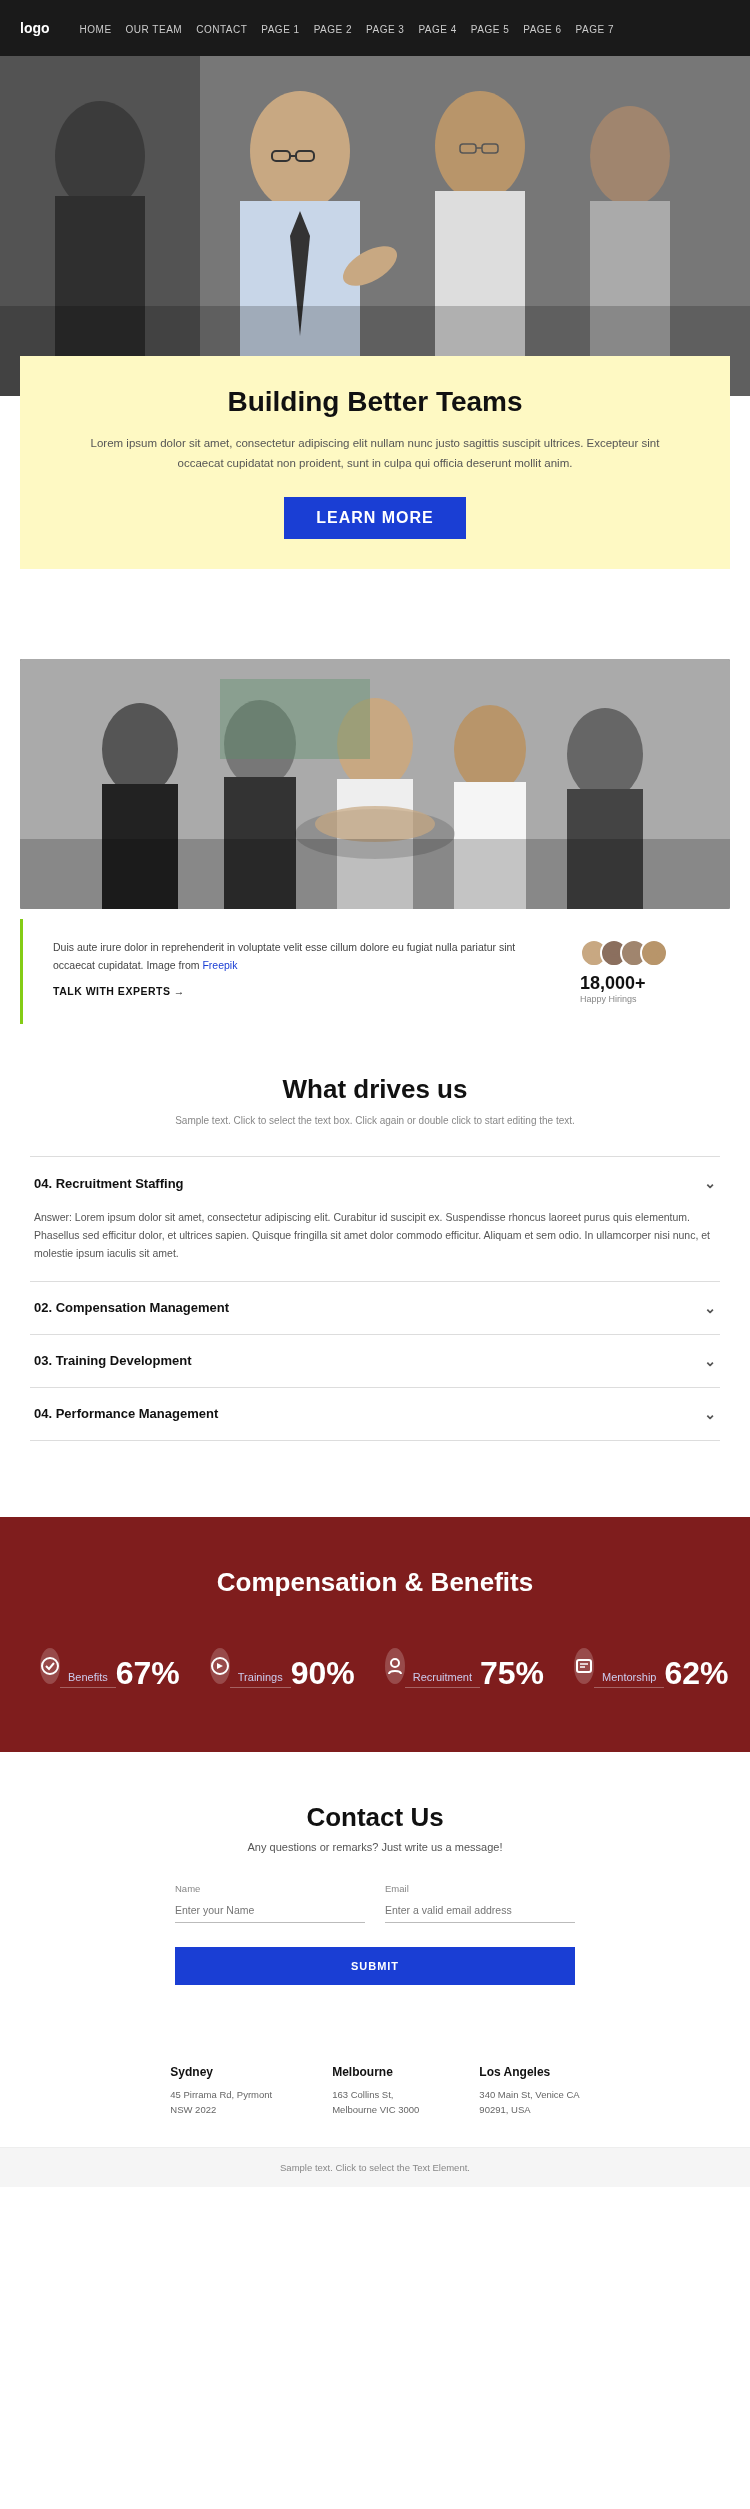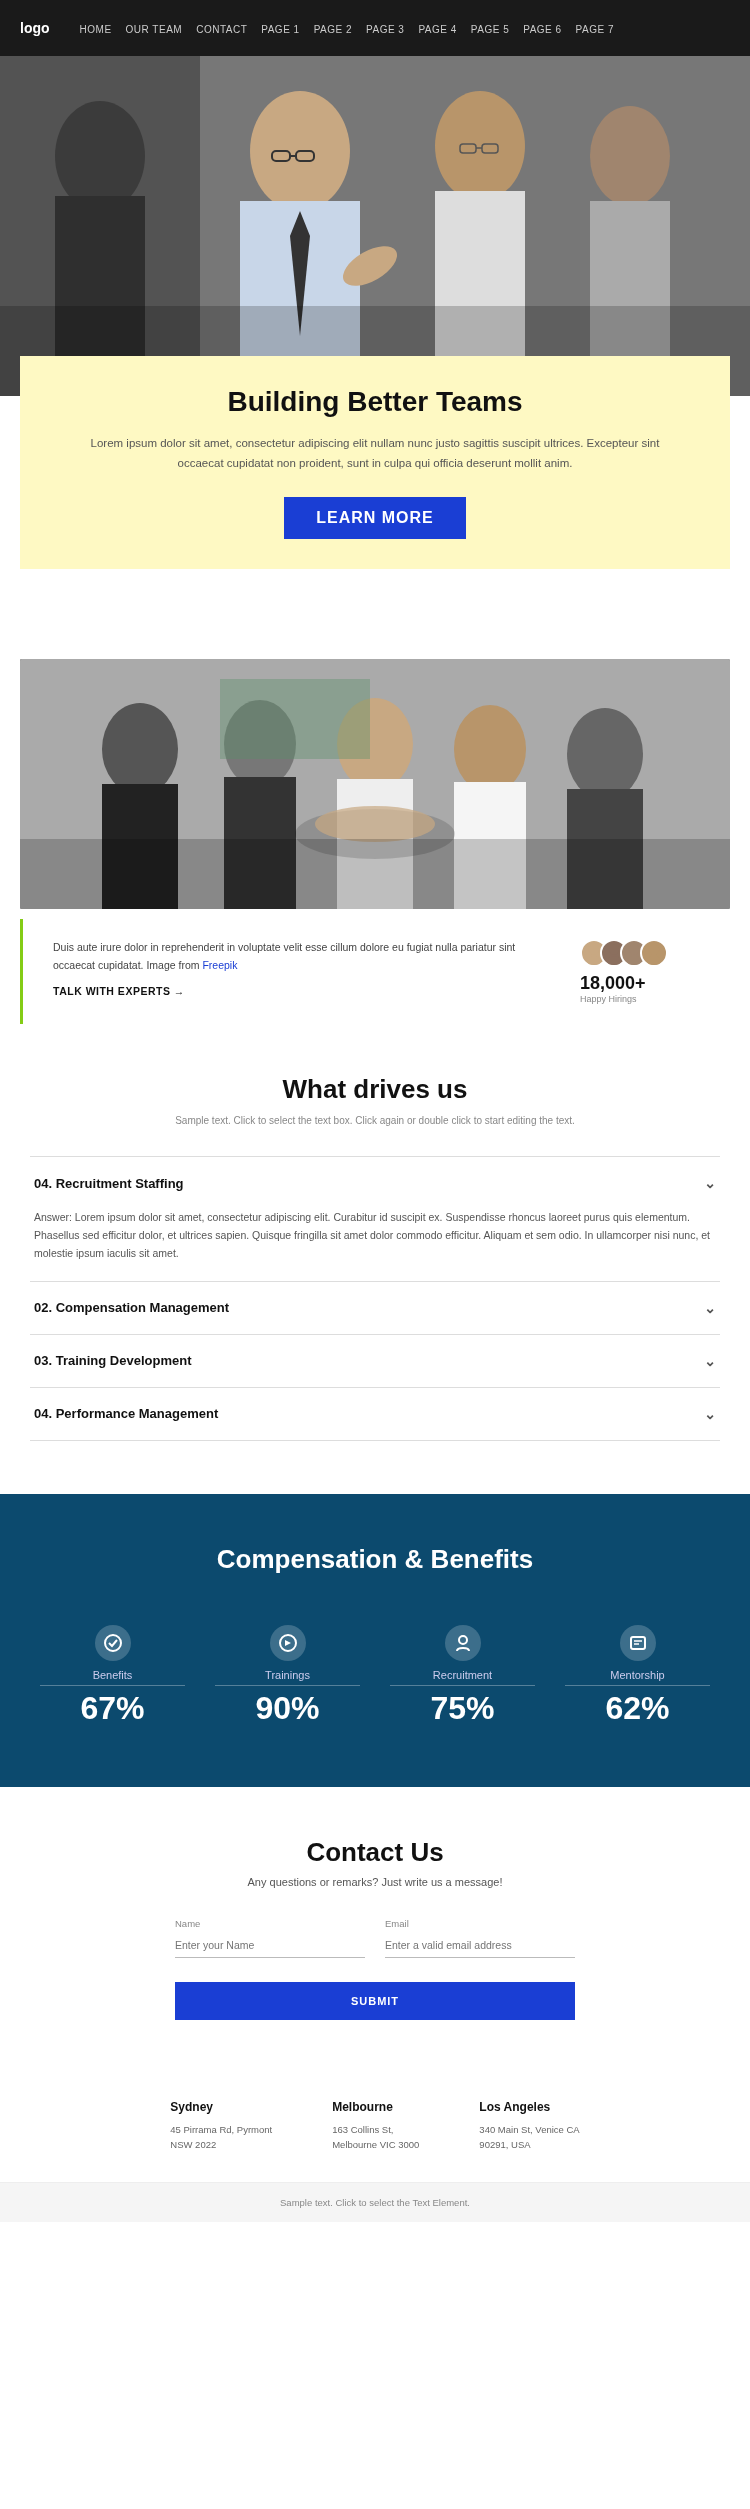--- a/index.html
+++ b/index.html
@@ -135,40 +135,39 @@
     .accordion-body {
       padding: 0 4px 18px;
       font-size: 10.5px;
       color: #555;
       line-height: 1.7;
       text-align: left;
     }
 
     
     .comp-section {
-      background: #0c4a6e;
+      background: #7f1d1d;
       padding: 50px 30px;
       text-align: center;
-      margin-top: 23px;
+      margin-top: 46px;
     }
     .comp-section h2 {
       font-size: 26px;
       font-weight: bold;
       color: #fff;
       margin-bottom: 40px;
     }
     .comp-grid {
       display: grid;
       grid-template-columns: repeat(4, 1fr);
       gap: 10px;
     }
     .comp-card {
       display: flex;
-      flex-direction: column;
-      align-items: center;
+      align-items: flex-end;
       padding: 10px;
     }
     .comp-icon {
       width: 36px;
       height: 36px;
       border-radius: 50%;
       background: rgba(255,255,255,0.2);
       display: flex;
       align-items: center;
       justify-content: center;

